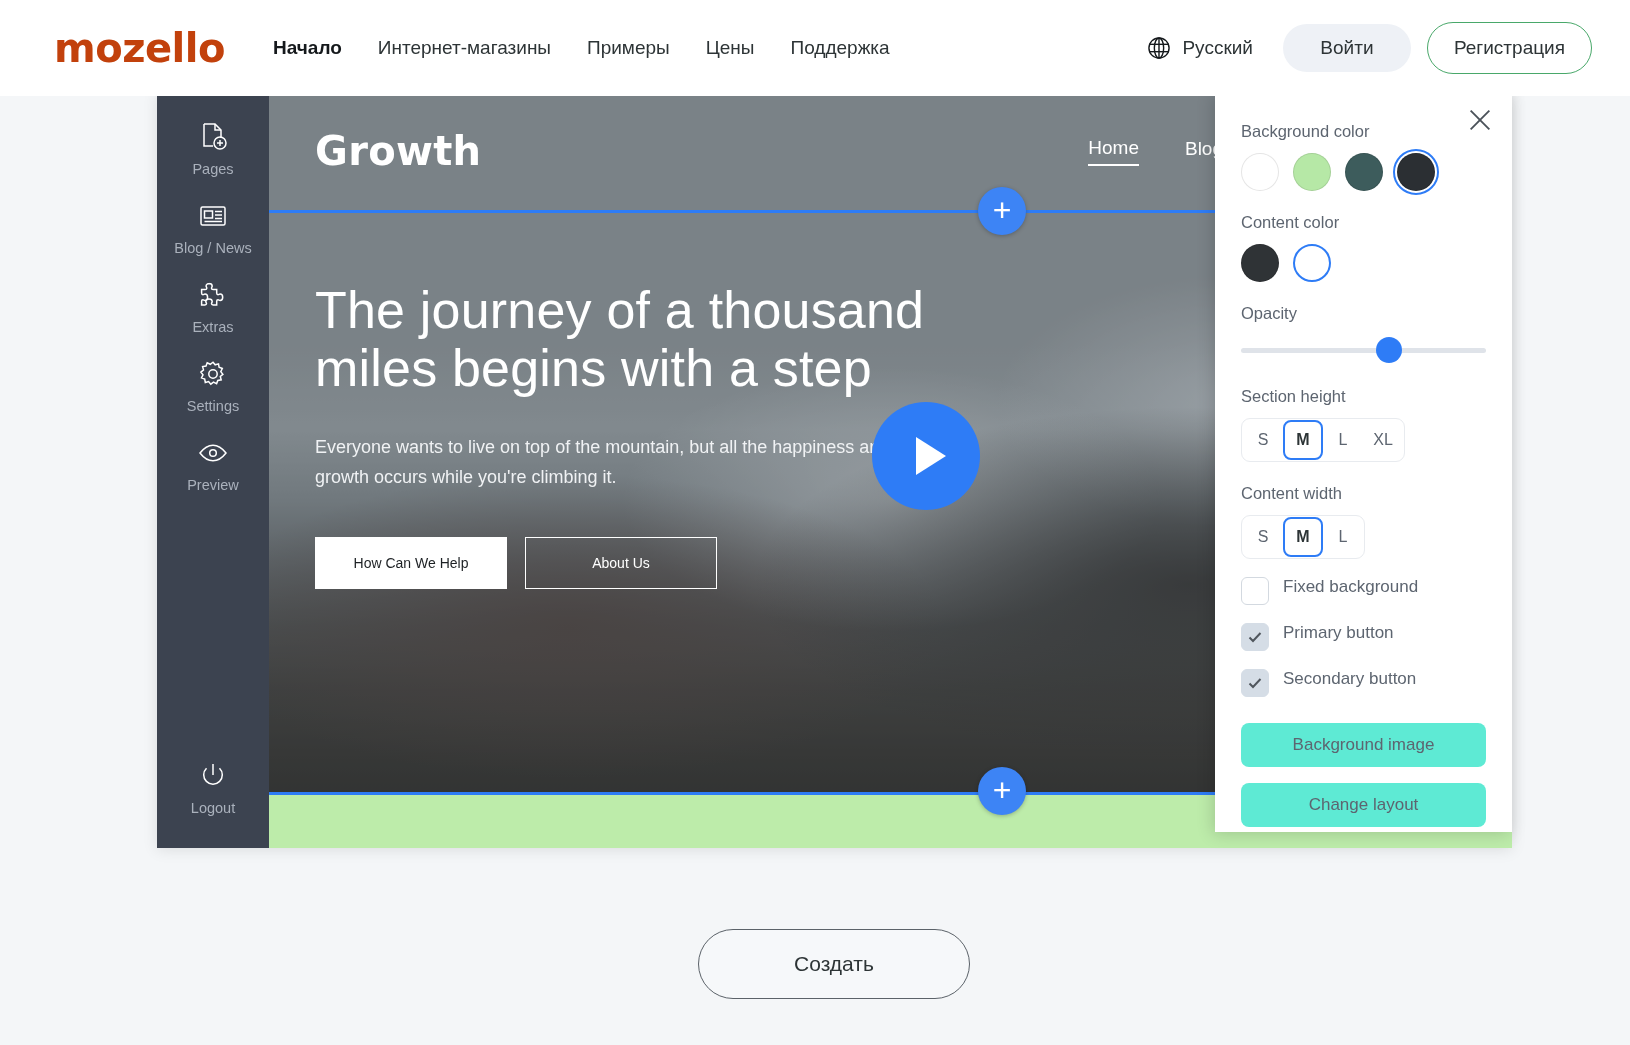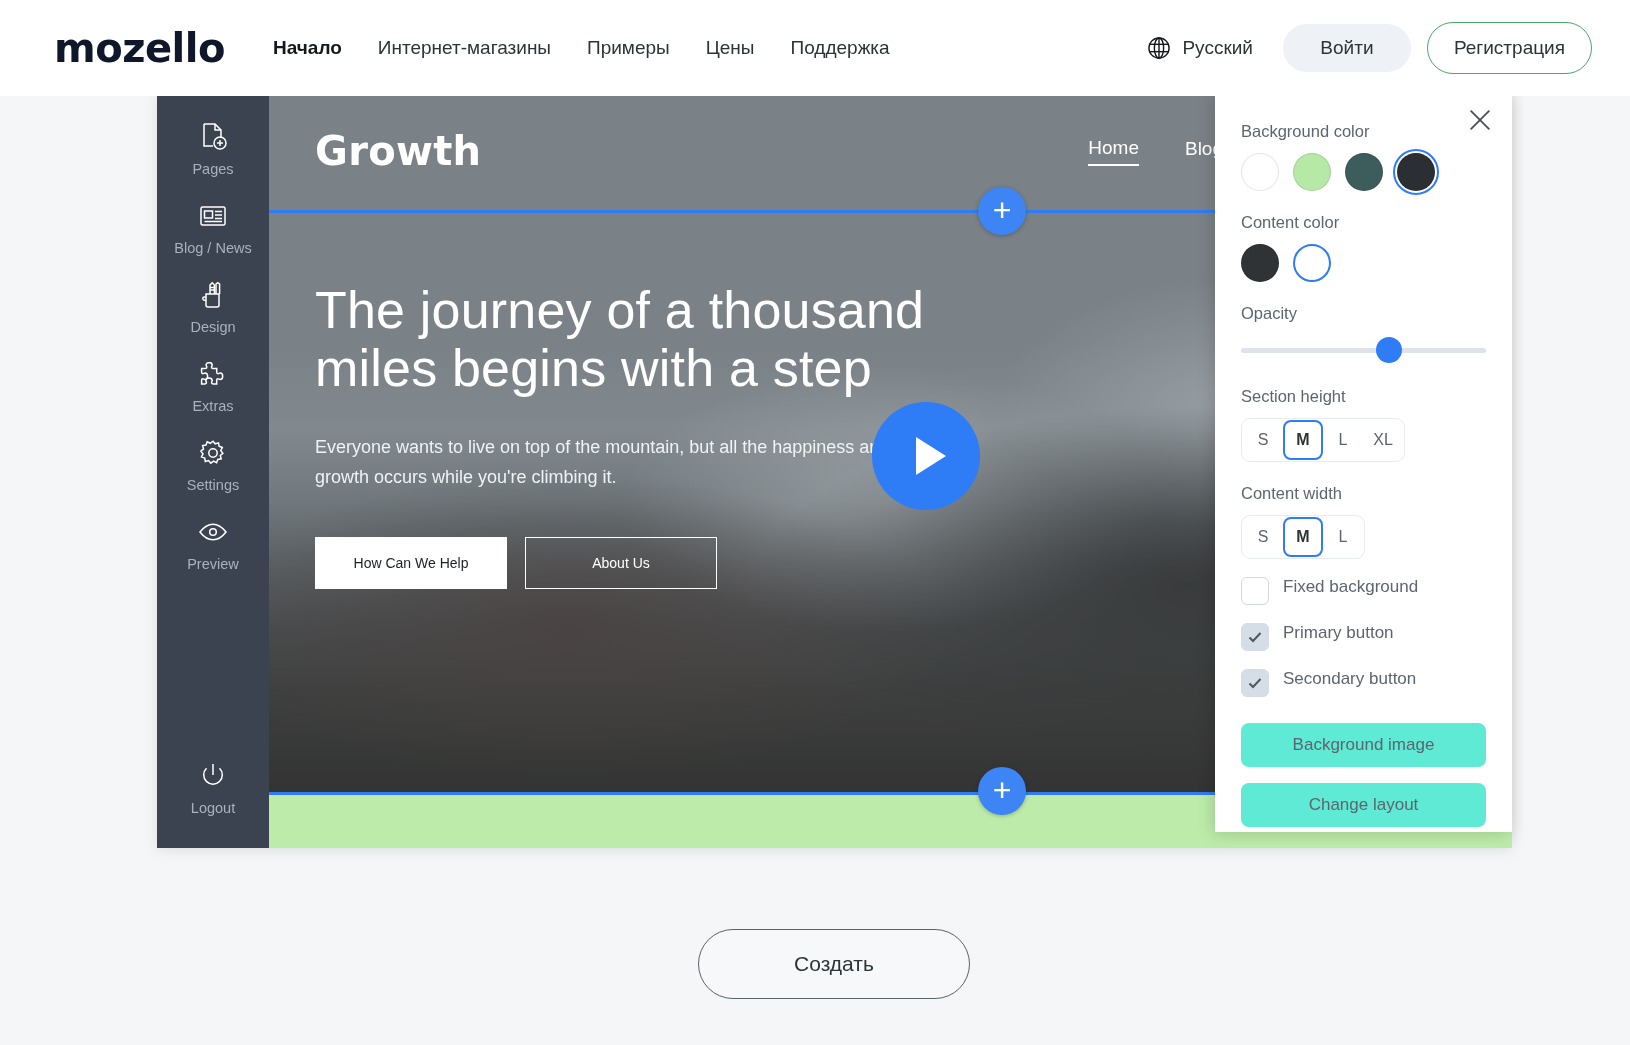--- a/index.html
+++ b/index.html
@@ -18,21 +18,21 @@
     width: 1630px; height: 96px;
     background: #ffffff;
     display: flex; align-items: center;
     z-index: 40;
   }
   .brand {
     margin-left: 54px;
     font-size: 40px;
     font-weight: 700;
     letter-spacing: -0.5px;
-    color: #0f172a;
+    color: #c2410c;
     font-family: "DejaVu Sans", sans-serif;
     line-height: 1;
     user-select: none;
   }
   .topnav {
     display: flex; align-items: center;
     gap: 36px;
     margin-left: 48px;
   }
   .topnav a {
@@ -437,33 +437,20 @@
           <rect x="8.5" y="12" width="8" height="7"></rect>
           <line x1="19" y1="12.5" x2="26" y2="12.5"></line>
           <line x1="19" y1="16" x2="26" y2="16"></line>
           <line x1="19" y1="19.5" x2="26" y2="19.5"></line>
           <line x1="8.5" y1="22.5" x2="26" y2="22.5"></line>
         </svg>
       </span>
       <span class="lbl">Blog / News</span>
     </div>
 
-    <div class="side-item">
-      <span>
-        <svg class="ico" viewBox="0 0 34 34" fill="none" stroke="#ffffff" stroke-width="1.5">
-          <path d="M10 16h13v11a2 2 0 0 1-2 2h-9a2 2 0 0 1-2-2z"></path>
-          <path d="M10 19h-1.6a1.6 1.6 0 0 0 0 3.2H10"></path>
-          <path d="M14 16V7l2.2-2.2L18.4 7v9"></path>
-          <line x1="14" y1="9.5" x2="18.4" y2="9.5"></line>
-          <line x1="14" y1="12" x2="18.4" y2="12"></line>
-          <path d="M20 16V6l1.8-1.4L23.6 6v10"></path>
-        </svg>
-      </span>
-      <span class="lbl">Design</span>
-    </div>
 
     <div class="side-item">
       <span>
         <svg class="ico" viewBox="0 0 34 34" fill="none" stroke="#ffffff" stroke-width="1.5">
           <path d="M13 5.5c1.9 0 3.2 1.2 3.2 2.6 0 .9-.7 1.3-.7 2.1 0 .8.7 1.3 1.6 1.3h3.6v3.6c0 .9.5 1.6 1.3 1.6.8 0 1.2-.7 2.1-.7 1.4 0 2.6 1.3 2.6 3.2s-1.2 3.2-2.6 3.2c-.9 0-1.3-.7-2.1-.7-.8 0-1.3.7-1.3 1.6v3.6h-3.6c-.9 0-1.6-.5-1.6-1.3 0-.8.7-1.2.7-2.1 0-1.4-1.3-2.6-3.2-2.6s-3.2 1.2-3.2 2.6c0 .9.7 1.3.7 2.1 0 .8-.7 1.3-1.6 1.3H5.6v-3.6c0-.9.5-1.6 1.3-1.6.8 0 1.2.7 2.1.7 1.4 0 2.6-1.3 2.6-3.2s-1.2-3.2-2.6-3.2c-.9 0-1.3.7-2.1.7-.8 0-1.3-.7-1.3-1.6v-3.6h3.6c.9 0 1.6-.5 1.6-1.3 0-.8-.7-1.2-.7-2.1 0-1.4 1.3-2.6 3.2-2.6z"></path>
         </svg>
       </span>
       <span class="lbl">Extras</span>
     </div>
 

